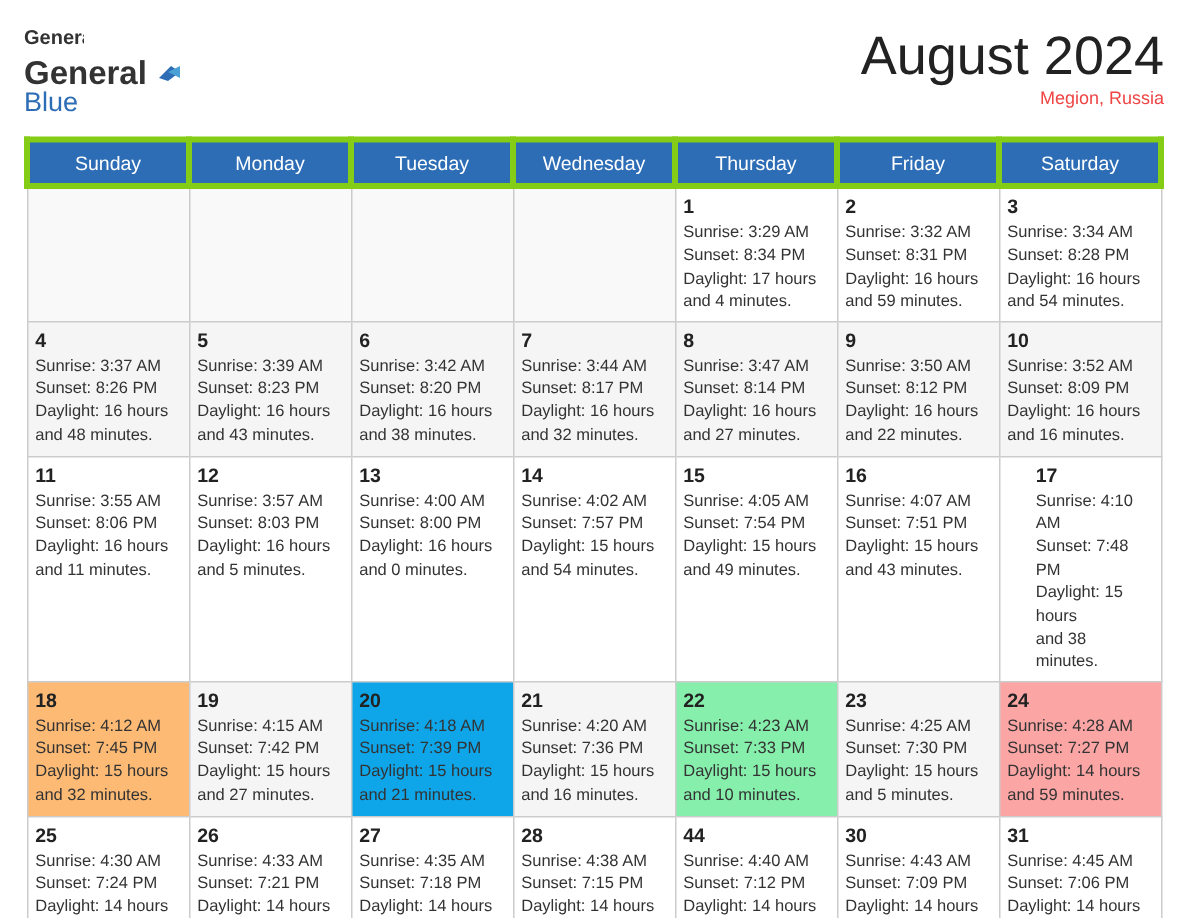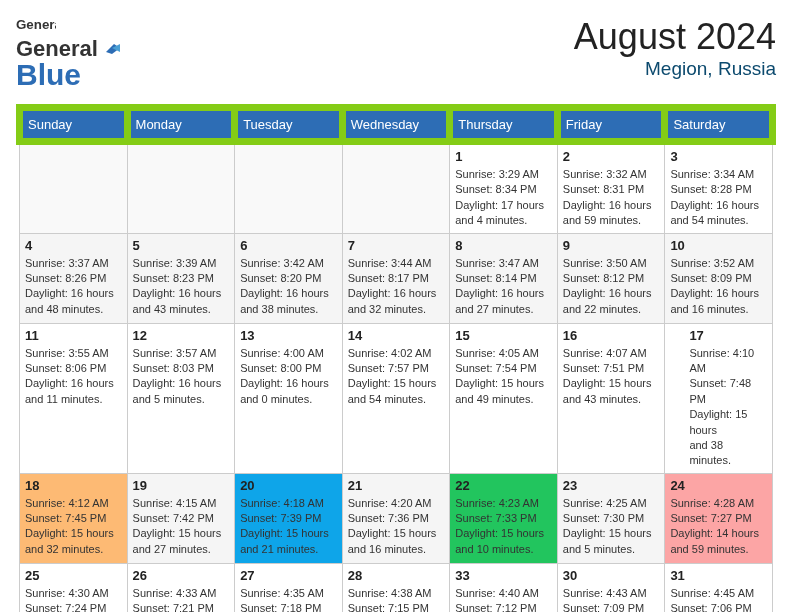--- a/index.html
+++ b/index.html
@@ -28,36 +28,36 @@
     }
     .title-area {
       text-align: right;
     }
     .month-year {
       font-size: 36px;
       font-weight: normal;
       color: #222;
     }
     .location {
-      font-size: 19px;
-      color: #0c4a6e;
+      font-size: 12px;
+      color: #ef4444;
     }
     table {
       width: 100%;
       border-collapse: collapse;
       font-size: 11px;
     }
     th {
       background-color: #2d6db5;
       color: #fff;
-      text-align: left;
+      text-align: center;
       padding: 6px 5px;
       font-size: 13px;
       font-weight: normal;
-      border: 7px solid #84cc16;
+      border: 4px solid #84cc16;
     }
     td {
       border: 1px solid #ccc;
       vertical-align: top;
       padding: 4px 5px;
       width: 14.28%;
       min-height: 80px;
       height: 90px;
       background: #fff;
     }
@@ -100,21 +100,21 @@
     <svg class="logo-icon" viewBox="0 0 60 24">
       <text x="0" y="18" font-size="20" font-weight="bold" fill="#333">General</text>
     </svg>
     <div style="display:flex;align-items:center;gap:2px">
       <span style="font-size:22px;font-weight:bold;color:#333;">General</span>
       <svg width="22" height="22" viewBox="0 0 22 22">
         <polygon points="6,14 14,6 20,10 12,16" fill="#2d6db5"></polygon>
         <polygon points="12,10 20,6 20,14" fill="#4a9fd4"></polygon>
       </svg>
     </div>
-    <span style="font-size:30px;font-weight:bold;color:#2d6db5;margin-top:-4px;">Blue</span>
+    <span style="font-size:18px;font-weight:normal;color:#2d6db5;margin-top:-4px;">Blue</span>
   </div>
   <div class="title-area">
     <div class="month-year">August 2024</div>
     <div class="location">Megion, Russia</div>
   </div>
 </div>
 
 <table>
   <thead>
     <tr>
@@ -216,21 +216,21 @@
           <div class="day-info">Sunrise: 4:15 AM<br>Sunset: 7:42 PM<br>Daylight: 15 hours<br>and 27 minutes.</div>
         </td>
         <td style="background: #0ea5e9;">
           <div class="day-num">20</div>
           <div class="day-info">Sunrise: 4:18 AM<br>Sunset: 7:39 PM<br>Daylight: 15 hours<br>and 21 minutes.</div>
         </td>
         <td style="background: rgb(245, 245, 245);">
           <div class="day-num">21</div>
           <div class="day-info">Sunrise: 4:20 AM<br>Sunset: 7:36 PM<br>Daylight: 15 hours<br>and 16 minutes.</div>
         </td>
-        <td style="background: #22c55e;">
+        <td style="background: #86efac;">
           <div class="day-num">22</div>
           <div class="day-info">Sunrise: 4:23 AM<br>Sunset: 7:33 PM<br>Daylight: 15 hours<br>and 10 minutes.</div>
         </td>
         <td style="background: rgb(245, 245, 245);">
           <div class="day-num">23</div>
           <div class="day-info">Sunrise: 4:25 AM<br>Sunset: 7:30 PM<br>Daylight: 15 hours<br>and 5 minutes.</div>
         </td>
         <td style="background: #fca5a5;">
           <div class="day-num">24</div>
           <div class="day-info">Sunrise: 4:28 AM<br>Sunset: 7:27 PM<br>Daylight: 14 hours<br>and 59 minutes.</div>
@@ -247,21 +247,21 @@
         </td>
         <td style="background: rgb(255, 255, 255);">
           <div class="day-num">27</div>
           <div class="day-info">Sunrise: 4:35 AM<br>Sunset: 7:18 PM<br>Daylight: 14 hours<br>and 42 minutes.</div>
         </td>
         <td style="background: rgb(255, 255, 255);">
           <div class="day-num">28</div>
           <div class="day-info">Sunrise: 4:38 AM<br>Sunset: 7:15 PM<br>Daylight: 14 hours<br>and 37 minutes.</div>
         </td>
         <td style="background: rgb(255, 255, 255);">
-          <div class="day-num">33</div>
+          <div class="day-num">44</div>
           <div class="day-info">Sunrise: 4:40 AM<br>Sunset: 7:12 PM<br>Daylight: 14 hours<br>and 31 minutes.</div>
         </td>
         <td style="background: rgb(255, 255, 255);">
           <div class="day-num">30</div>
           <div class="day-info">Sunrise: 4:43 AM<br>Sunset: 7:09 PM<br>Daylight: 14 hours<br>and 25 minutes.</div>
         </td>
         <td style="background: rgb(255, 255, 255);">
           <div class="day-num">31</div>
           <div class="day-info">Sunrise: 4:45 AM<br>Sunset: 7:06 PM<br>Daylight: 14 hours<br>and 20 minutes.</div>
         </td>

